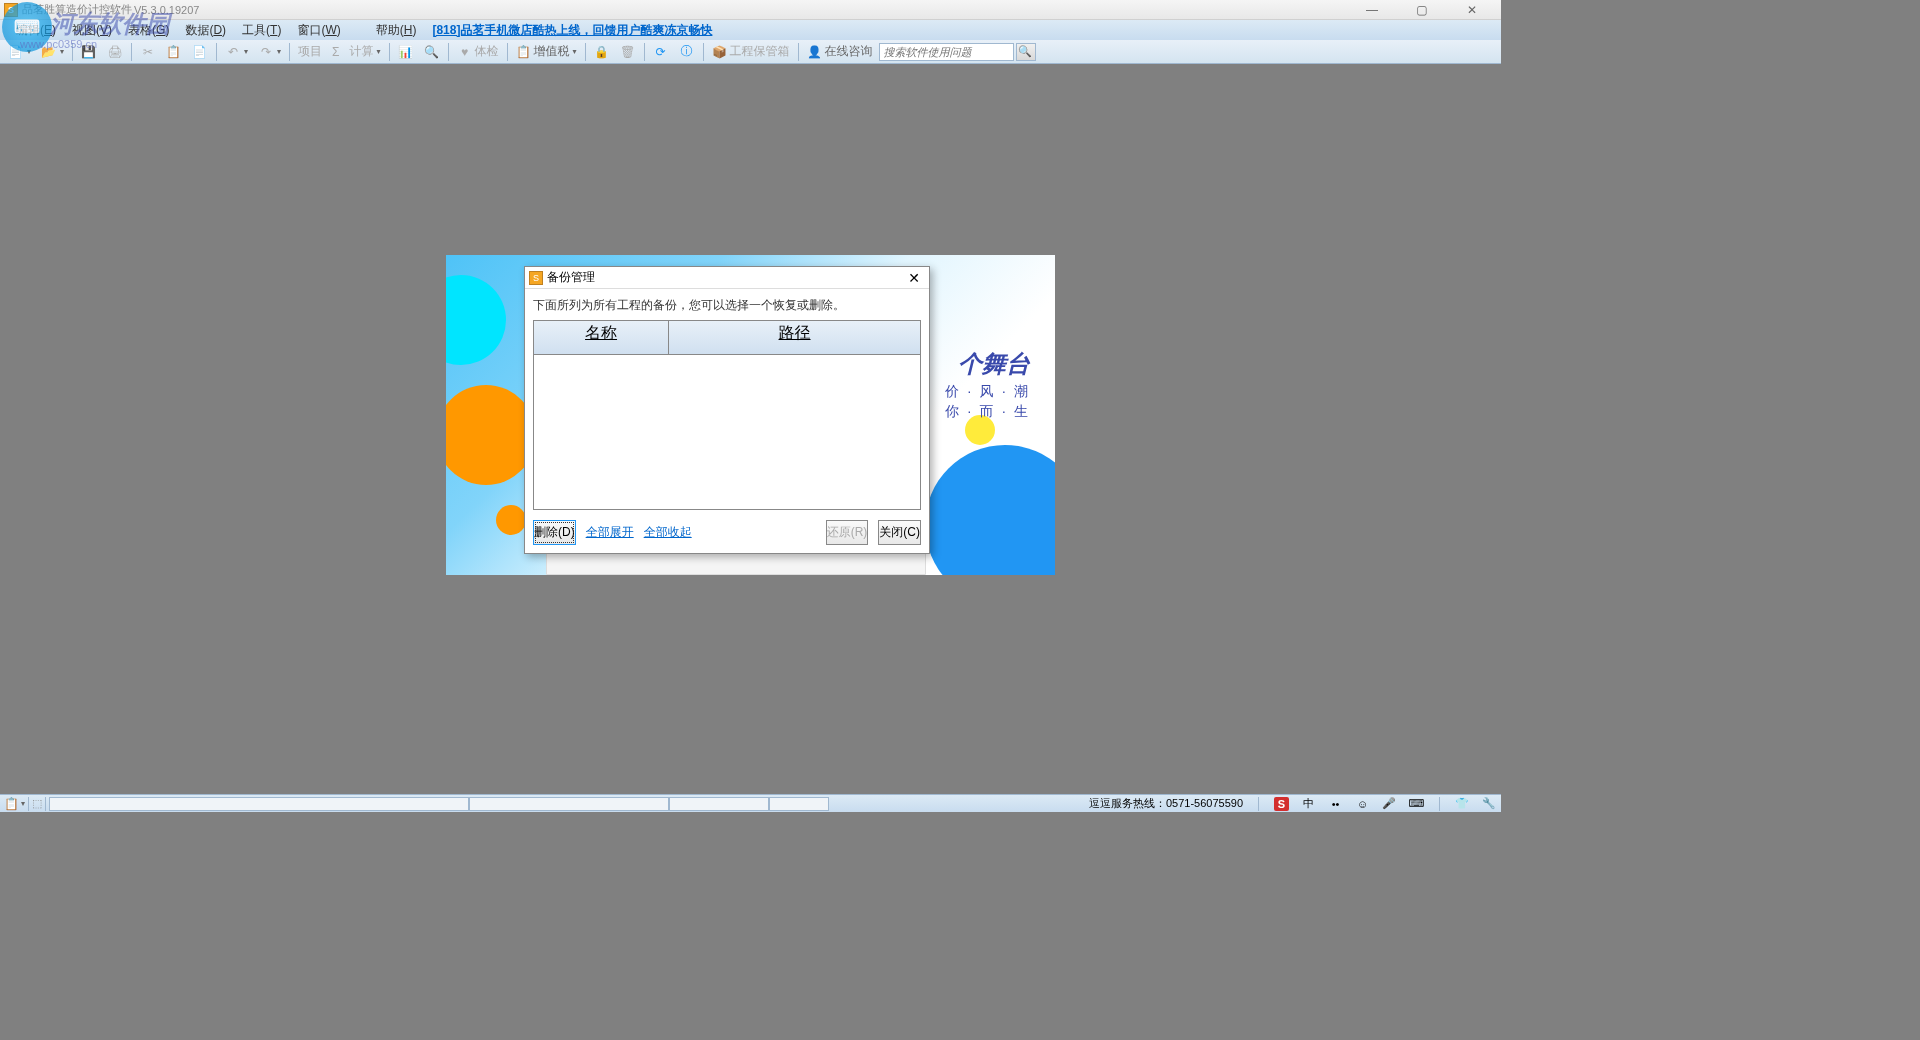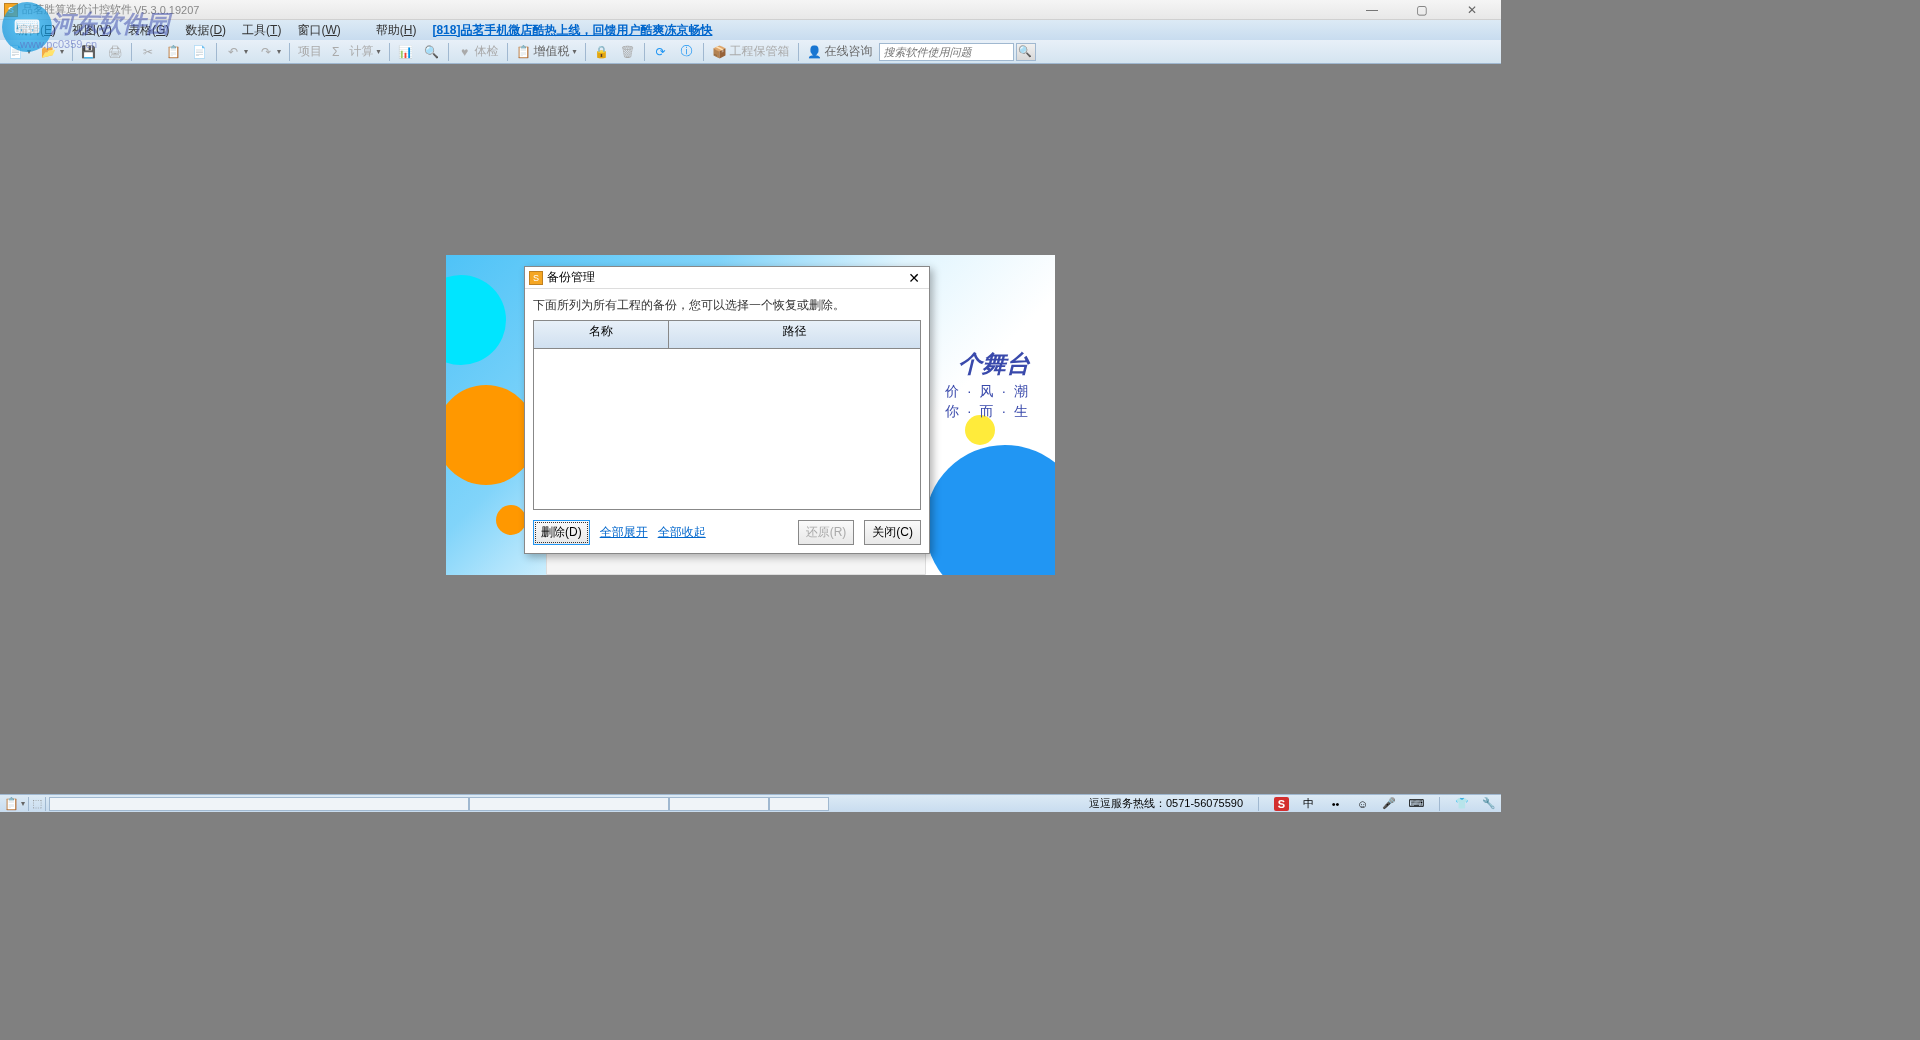--- a/index.html
+++ b/index.html
@@ -291,40 +291,41 @@
       color: #333;
     }
     .dialog-table {
       border: 1px solid #888;
       height: 190px;
       margin-bottom: 10px;
     }
     .dialog-table-header {
       display: flex;
       background: linear-gradient(to bottom, #e8f0f8, #d0e0f0);
-      height: 28px;
-      font-size: 12px;
+      height: 34px;
+      font-size: 16px;
       border-bottom: 1px solid #888;
+      text-decoration: underline;
     }
     .dialog-th {
       text-align: center;
       padding: 2px;
       border-right: 1px solid #888;
     }
     .dialog-th:last-child {
       border-right: none;
     }
     .dialog-buttons {
       display: flex;
       align-items: center;
       gap: 10px;
       font-size: 12px;
     }
     .dlg-btn {
-      padding: 3px 7px;
+      padding: 3px 0;
       border: 1px solid #888;
       background: linear-gradient(to bottom, #fafafa, #e8e8e8);
       font-size: 12px;
       cursor: pointer;
     }
     .dlg-btn.focus {
       border: 1px solid #2196f3;
       outline: 1px dotted #333;
       outline-offset: -3px;
     }

